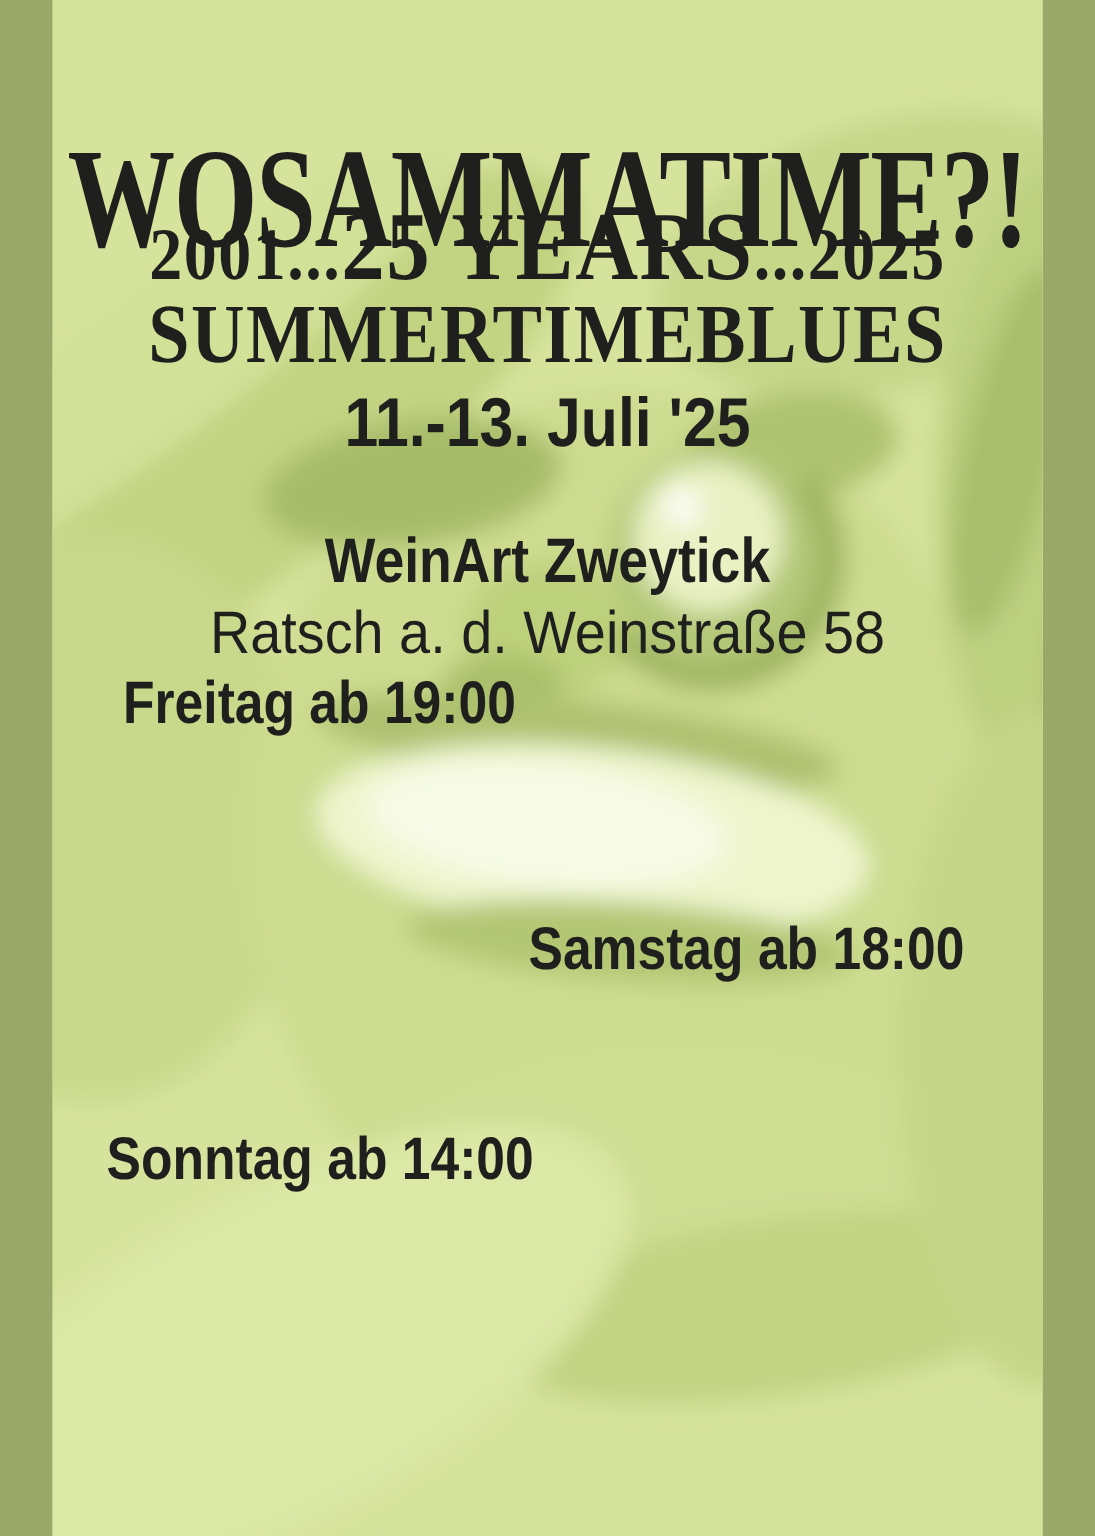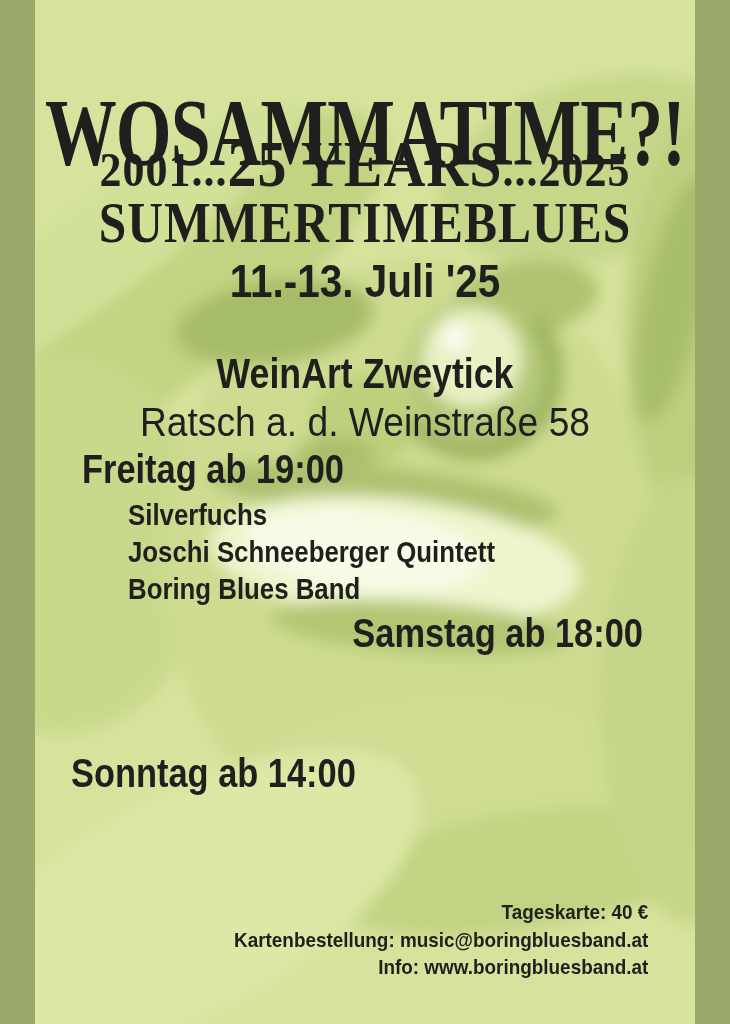--- a/index.html
+++ b/index.html
@@ -132,34 +132,24 @@
 
   <div class="line stencil hdr-sub">SUMMERTIMEBLUES</div>
 
   <div class="line hdr-date">11.-13. Juli '25</div>
 
   <div class="line venue-name">WeinArt Zweytick</div>
   <div class="line venue-addr">Ratsch a. d. Weinstraße 58</div>
 
   <section class="day" id="freitag">
     <h2 class="day-h sx-l">Freitag ab 19:00</h2>
-    <div class="acts">
-      <div class="act sx-l">Silverfuchs</div>
-      <div class="act sx-l">Joschi Schneeberger Quintett</div>
-      <div class="act sx-l">Boring Blues Band</div>
-    </div>
   </section>
 
   <section class="day" id="samstag">
     <h2 class="day-h sx-r">Samstag ab 18:00</h2>
   </section>
 
   <section class="day" id="sonntag">
     <h2 class="day-h sx-l">Sonntag ab 14:00</h2>
   </section>
 
-  <footer class="contact">
-    <div>Tageskarte: 40 €</div>
-    <div>Kartenbestellung: music@boringbluesband.at</div>
-    <div>Info: www.boringbluesband.at</div>
-  </footer>
 
 </div>
 
 </body></html>

